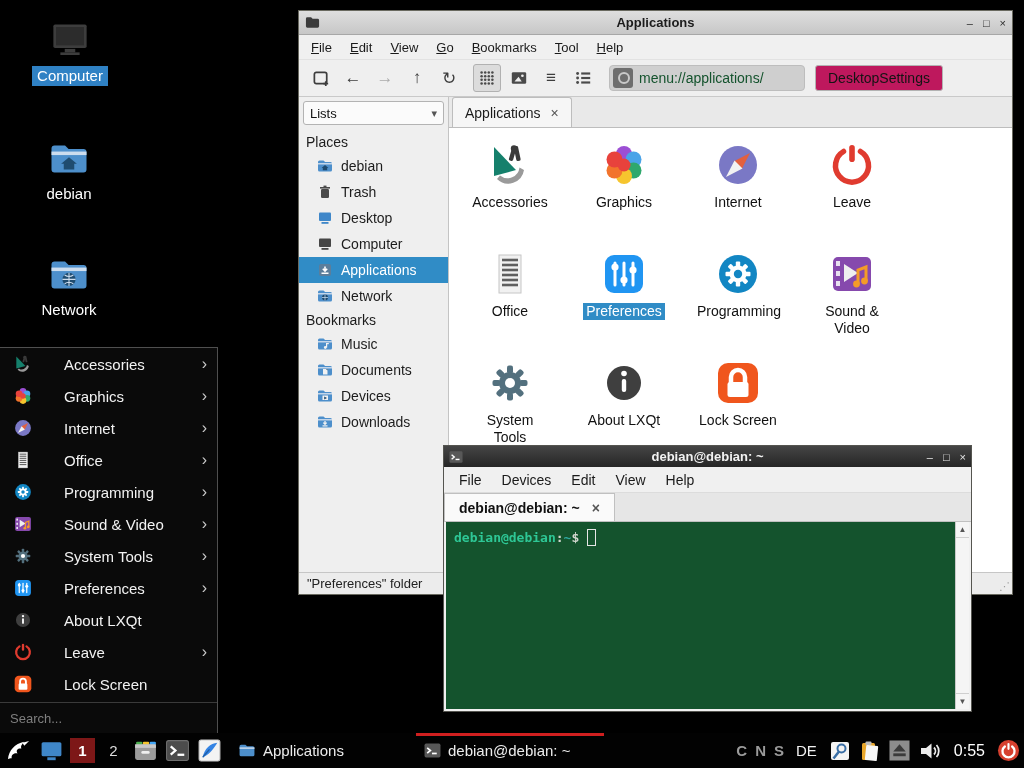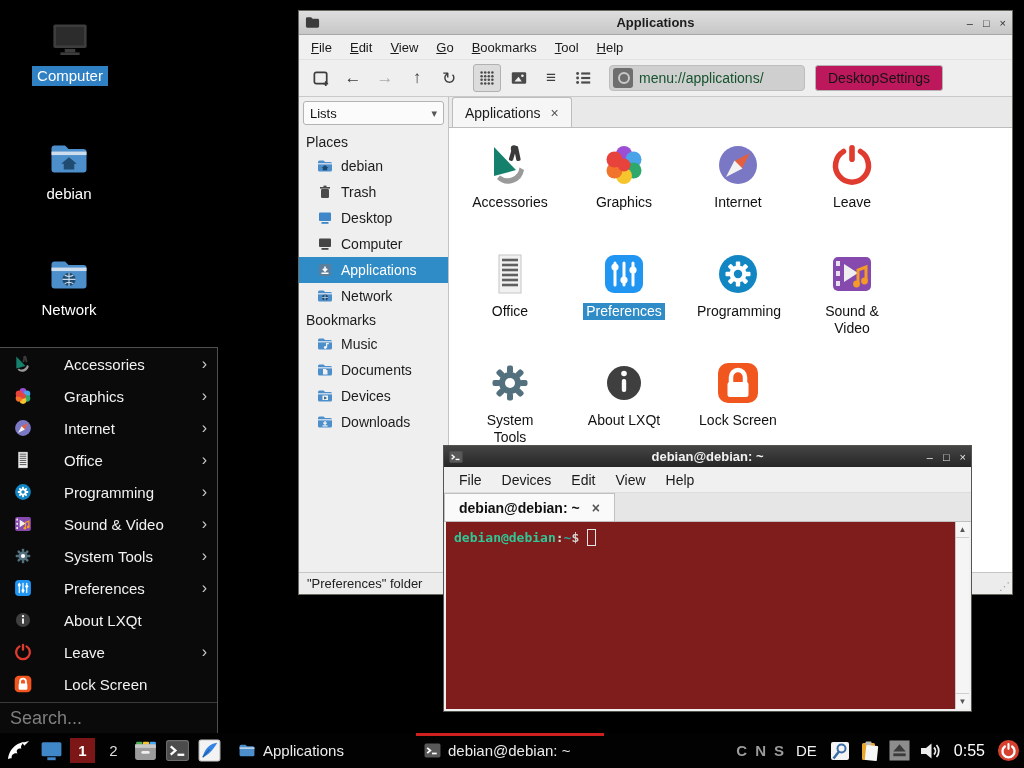--- a/index.html
+++ b/index.html
@@ -75,40 +75,40 @@
   
   #term { left:443px; top:445px; width:529px; height:267px; display:grid;
           grid-template-rows:21px 26px 29px 1fr; border:1px solid #555550; background:#f0f0f0; }
   .t-titlebar { background:linear-gradient(#454545,#262626); display:flex; align-items:center; padding:0 5px; position:relative; }
   .t-title { position:absolute; left:0; right:0; text-align:center; font-weight:bold; font-size:13px; color:#f2f2f2; }
   .t-menubar { background:#f0f0f0; display:flex; align-items:center; padding:0 6px; gap:2px; border-bottom:1px solid #dcdcdc; }
   .t-menu-item { font-size:14px; color:#1a1a1a; padding:3px 9px; }
   .t-tabbar { background:#e6e6e6; border-bottom:1px solid #c0c0c0; display:flex; align-items:flex-end; }
   .t-tab { height:28px; background:#fafafa; border:1px solid #c0c0c0; border-bottom:none;
            display:flex; align-items:center; gap:12px; padding:0 14px; font-size:14px; font-weight:bold; color:#111; }
-  .t-content { background:#7f1d1d; position:relative; border:2px solid #f0f0f0; border-top:none; }
+  .t-content { background:#14532d; position:relative; border:2px solid #f0f0f0; border-top:none; }
   .t-line { font-family:"DejaVu Sans Mono", monospace; font-size:13px; font-weight:bold;
             padding:7px 0 0 8px; display:flex; align-items:center; white-space:pre; }
   .c-user { color:#2ec796; } .c-plain { color:#d3d7cf; } .c-path { color:#2fa9a0; }
   .t-cursor { display:inline-block; width:9px; height:17px; border:1px solid #e6e6e6; margin-left:8px; }
   .t-scroll { position:absolute; right:0; top:0; bottom:0; width:14px; background:#f5f5f5; border-left:1px solid #c9c9c9;
               display:flex; flex-direction:column; justify-content:space-between; align-items:center; }
   .t-scroll .sb-btn { font-size:8px; color:#555; width:100%; text-align:center; padding:3px 0; }
   .t-scroll .sb-btn.up { border-bottom:1px solid #cfcfcf; }
   .t-scroll .sb-btn.down { border-top:1px solid #cfcfcf; }
 
   
   #startmenu { position:absolute; left:0; top:347px; width:218px; height:386px; background:#0a0a0a;
                border-top:1px solid #4f4f4f; border-right:1px solid #4f4f4f; display:flex; flex-direction:column; }
   .sm-item { height:32px; display:flex; align-items:center; padding:0 10px 0 13px; gap:0; }
   .sm-item svg { width:20px; height:20px; flex:none; }
   .sm-label { margin-left:31px; font-size:15px; color:#f2f2f2; }
   .sm-arrow { margin-left:auto; font-size:16px; color:#c9c9c9; }
   .sm-sep { border-top:1px solid #3a3a3a; margin-top:2px; }
-  .sm-search { flex:1; display:flex; align-items:center; padding-left:10px; font-size:18px; color:#7f7f7f; }
+  .sm-search { flex:1; display:flex; align-items:center; padding-left:10px; font-size:13px; color:#7f7f7f; }
 
   
   #taskbar { position:absolute; left:0; bottom:0; width:1024px; height:35px; background:#020202;
              display:flex; align-items:center; padding:0 4px 0 6px; }
   .tb-icon { display:flex; align-items:center; justify-content:center; }
   .ws { width:25px; height:25px; display:flex; align-items:center; justify-content:center;
         font-size:15px; color:#ddd; margin-left:6px; }
   .ws.active { background:#7d1717; color:#fff; font-weight:bold; }
   .launcher { margin-left:7px; }
   .task { height:35px; display:flex; align-items:center; gap:7px; padding:0 8px; margin-left:8px;

